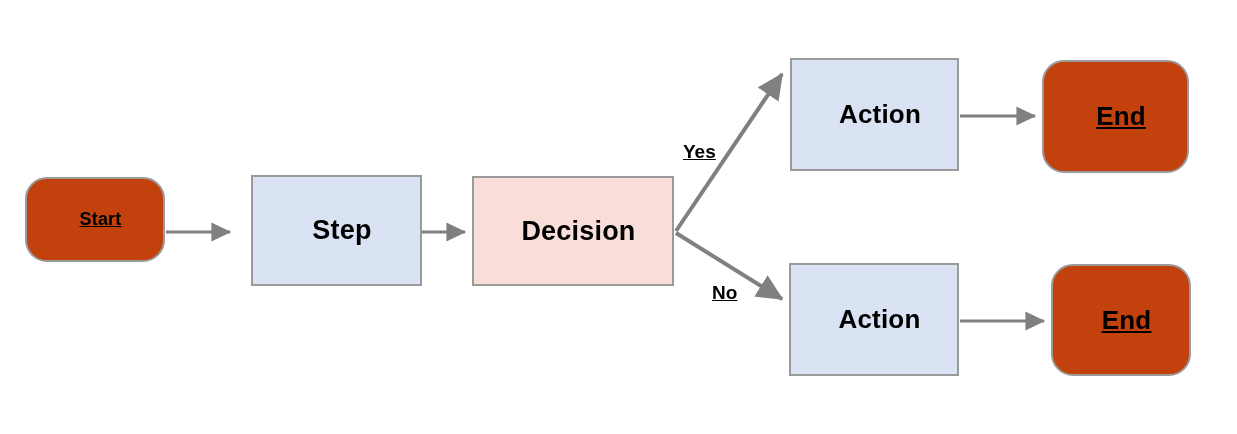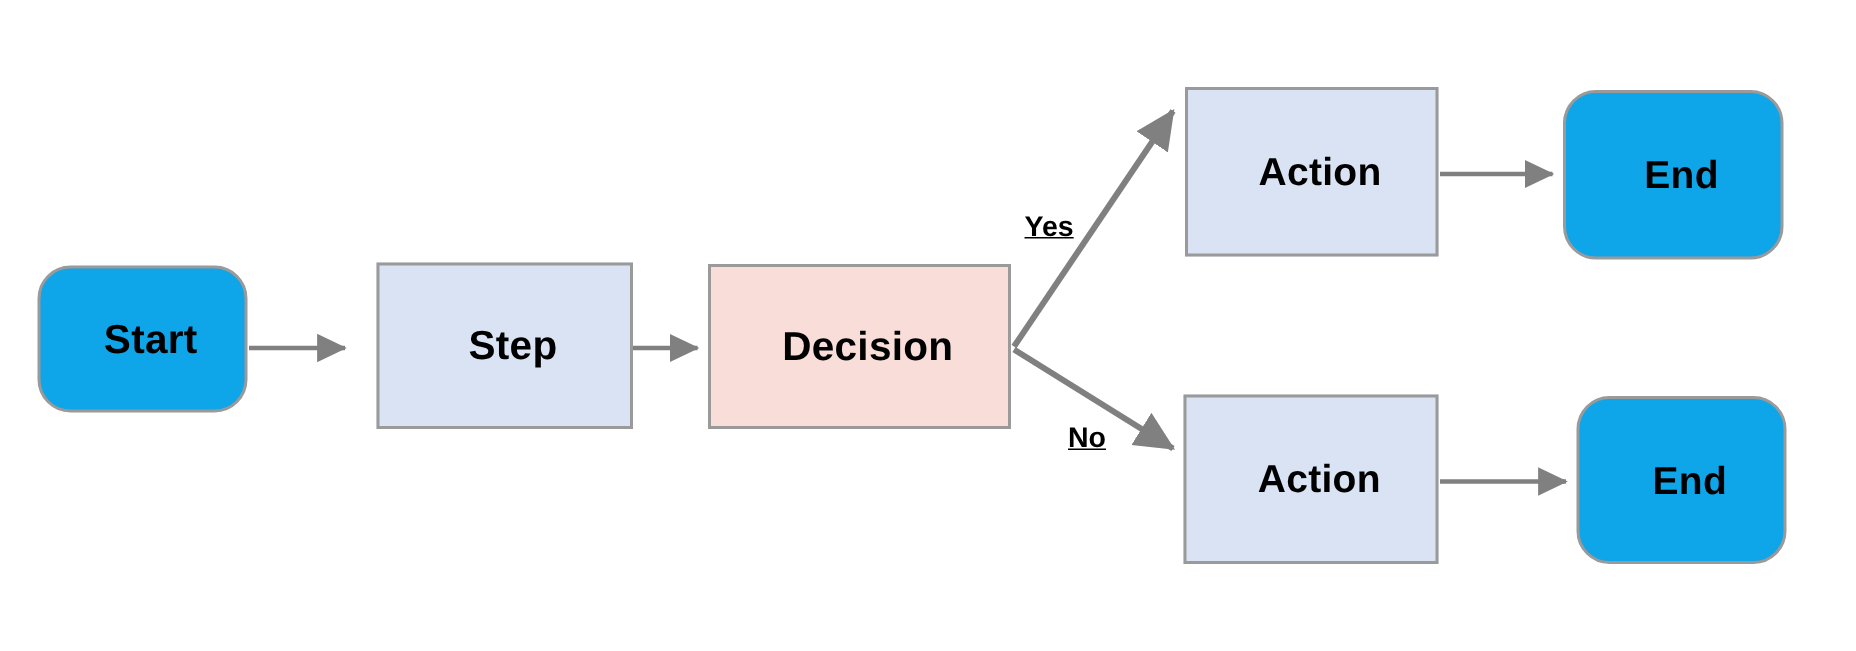--- a/index.html
+++ b/index.html
@@ -35,22 +35,23 @@
     font-weight: bold;
     letter-spacing: 0.2px;
     user-select: none;
     padding-left: 11px;
   }
   .node-process {
     background: #dae3f3;
     border-radius: 0;
   }
   .node-terminator {
-    background: #0ea5e9;
+    background: #c2410c;
     border-radius: 22px;
+    text-decoration: underline;
   }
   .node-decision {
     background: #f8ddd8;
     border-radius: 0;
   }
   .edge-label {
     position: absolute;
     color: #000000;
     font-weight: bold;
     font-size: 19px;
@@ -78,21 +79,21 @@
 
     <line x1="676" y1="231" x2="782" y2="74" stroke="#808080" stroke-width="4" marker-end="url(#arrowhead)"></line>
 
     <line x1="676" y1="233" x2="782" y2="299" stroke="#808080" stroke-width="4" marker-end="url(#arrowhead)"></line>
 
     <line x1="960" y1="116" x2="1035" y2="116" stroke="#808080" stroke-width="3" marker-end="url(#arrowhead)"></line>
 
     <line x1="960" y1="321" x2="1044" y2="321" stroke="#808080" stroke-width="3" marker-end="url(#arrowhead)"></line>
   </svg>
 
-  <div class="node node-terminator" style="left:25px; top:177px; width:140px; height:98px; font-size:27px;">Start</div>
+  <div class="node node-terminator" style="left:25px; top:177px; width:140px; height:85px; font-size:18px;">Start</div>
 
   <div class="node node-process" style="left:251px; top:175px; width:171px; height:111px; font-size:27px;">Step</div>
 
   <div class="node node-decision" style="left:472px; top:176px; width:202px; height:110px; font-size:27px;">Decision</div>
 
   <div class="node node-process" style="left:790px; top:58px; width:169px; height:113px; font-size:26px;">Action</div>
 
   <div class="node node-terminator" style="left:1042px; top:60px; width:147px; height:113px; font-size:26px;">End</div>
 
   <div class="node node-process" style="left:789px; top:263px; width:170px; height:113px; font-size:26px;">Action</div>

